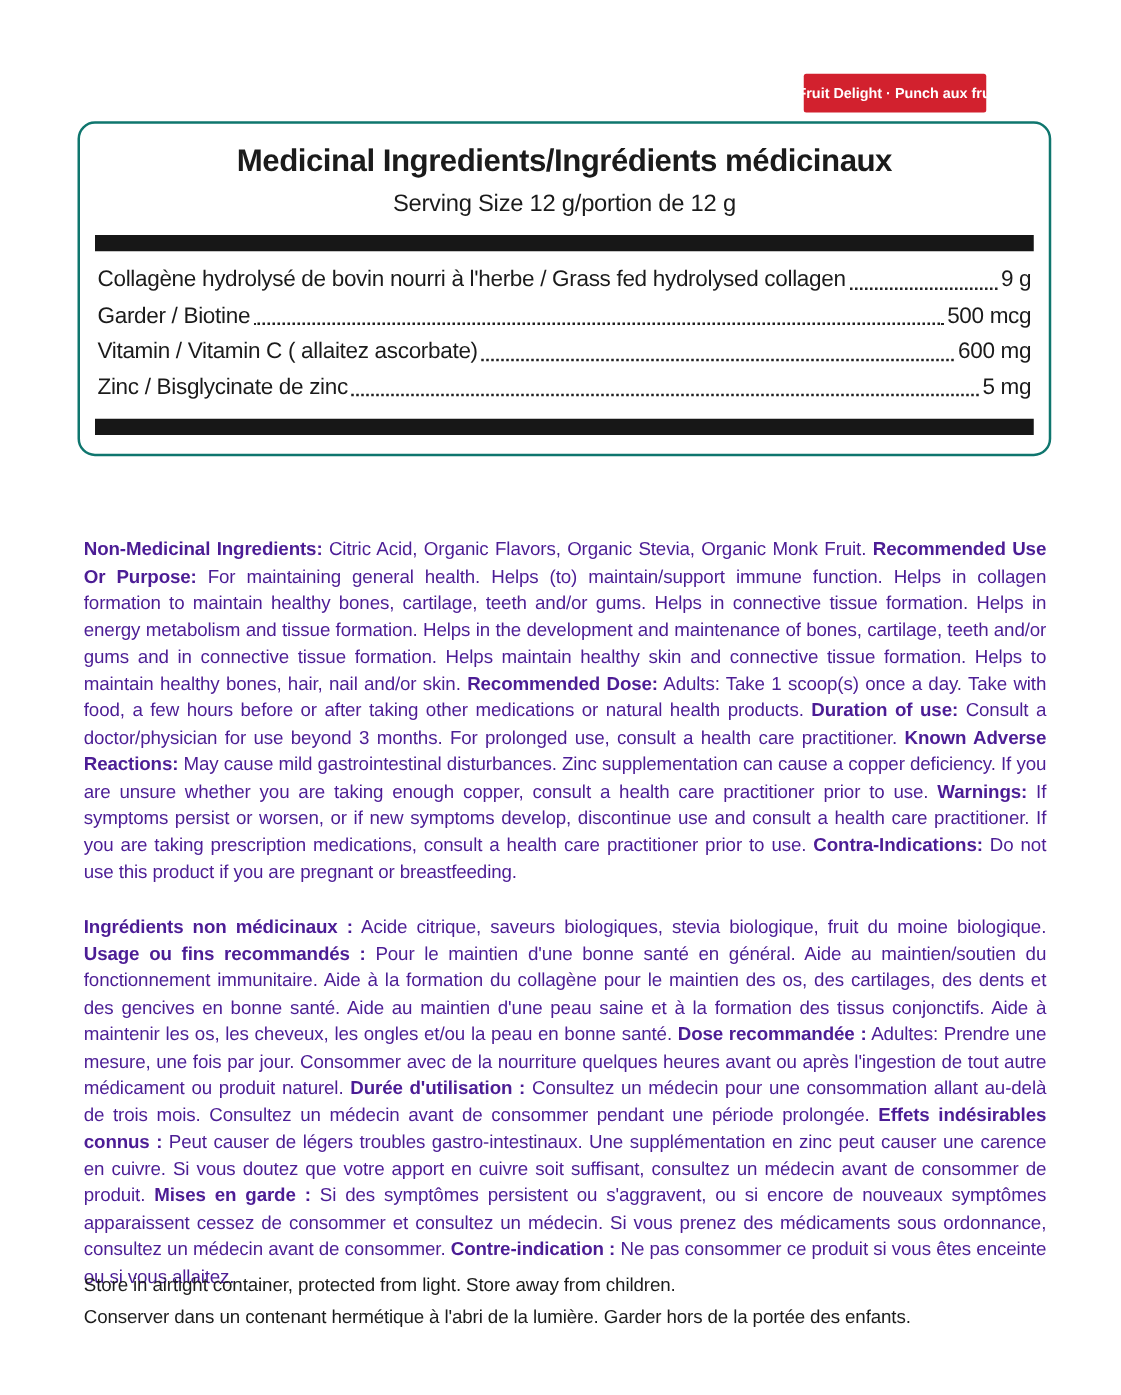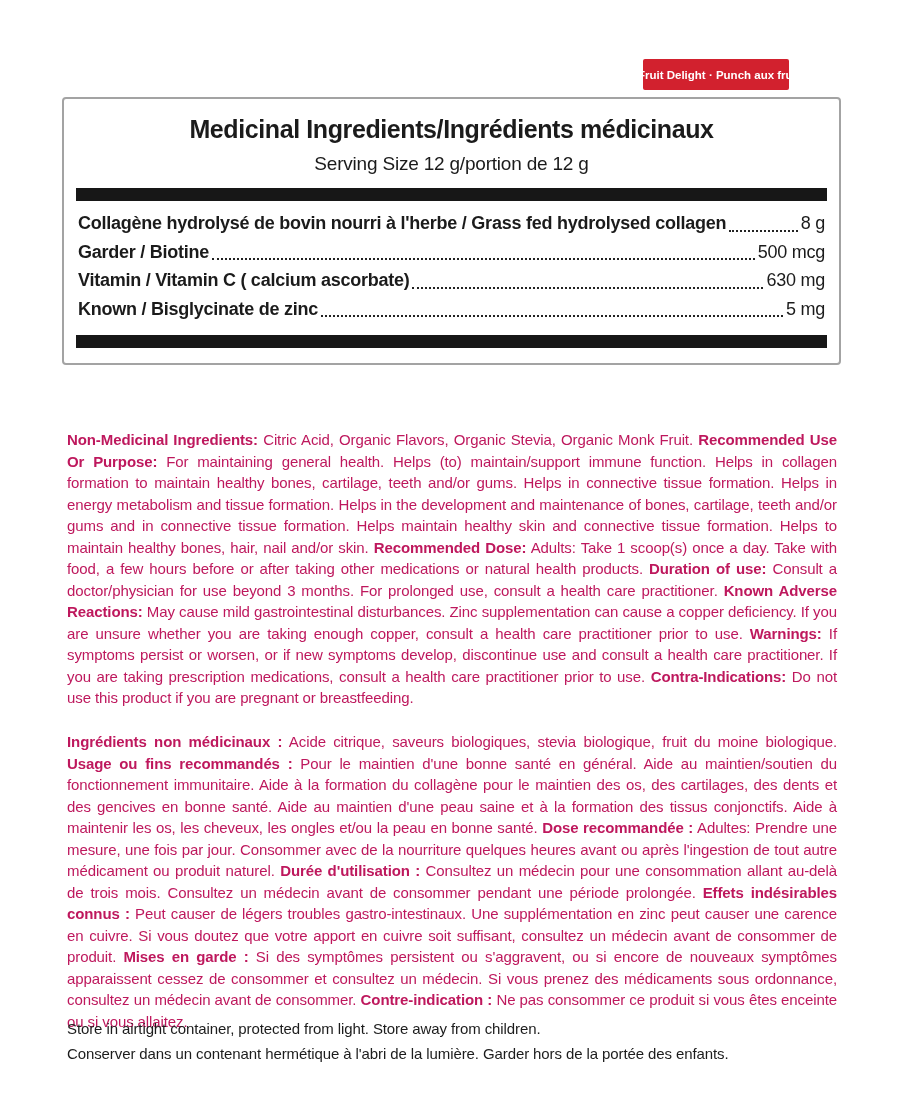--- a/index.html
+++ b/index.html
@@ -19,52 +19,52 @@
     background: var(--badge-bg, #d2212e);
     color: var(--badge-fg, #fff);
     border-radius: 2px;
     display: flex; align-items: center; justify-content: center;
     font-size: 11.5px; font-weight: bold; white-space: nowrap; padding-left: 12px;
   }
 
   
   .panel {
     position: absolute; left: 62px; top: 97px; width: 779px;
-    border: 2px solid #a3a3a3; border-radius: 4px;
+    border: 2px solid #0f766e; border-radius: 14px;
     background: #fff; padding: 14px 0 15px;
   }
   .panel-title {
     text-align: center; font-weight: bold; font-size: 25px;
     letter-spacing: -0.4px; margin: 2px 8px 0;
   }
   .serving {
     text-align: center; font-size: 19px; margin-top: 9px; letter-spacing: -0.2px;
   }
   .bar { height: 13px; background: #171717; margin: 0 12px; }
   .bar-top { margin-top: 13px; }
   .bar-bottom { margin-top: 4px; }
   .rows { padding: 8px 14px 8px; }
   .row {
     display: flex; align-items: baseline;
     font-size: 18px; line-height: 28.5px; letter-spacing: -0.25px;
   }
-  .row .name { white-space: nowrap; flex: 0 0 auto; font-weight: bold; }
+  .row .name { white-space: nowrap; flex: 0 0 auto; }
   .row .dots {
     flex: 1 1 auto; min-width: 16px;
     border-bottom: 2px dotted #222222;
     margin: 0 3px 6px; align-self: flex-end; height: 0;
   }
   .row .amount { white-space: nowrap; flex: 0 0 auto; }
 
   
   .textblock {
     position: absolute; left: 67px; width: 770px;
     font-size: 15px; line-height: 21.5px;
     text-align: justify; letter-spacing: -0.1px;
-    color: #be185d;
+    color: #4c1d95;
   }
   .textblock b { font-weight: bold; }
   .para-en { top: 429px; }
   .para-fr { top: 731px; }
 
   
   .footer {
     position: absolute; left: 67px; top: 1016px; width: 790px;
     font-size: 15px; line-height: 25px; letter-spacing: -0.1px;
     text-align: left; color: #1c1c1c;
@@ -82,39 +82,39 @@
   <div class="panel">
     <div class="panel-title">Medicinal Ingredients/Ingrédients médicinaux</div>
     <div class="serving">Serving Size 12 g/portion de 12 g</div>
     <div class="bar bar-top"></div>
 
     <div class="rows">
 
         <div class="row">
           <span class="name">Collagène hydrolysé de bovin nourri à l'herbe / Grass fed hydrolysed collagen</span>
           <span class="dots"></span>
-          <span class="amount">8 g</span>
+          <span class="amount">9 g</span>
         </div>
 
         <div class="row">
           <span class="name">Garder / Biotine</span>
           <span class="dots"></span>
           <span class="amount">500 mcg</span>
         </div>
 
 
 
         <div class="row">
-          <span class="name">Vitamin / Vitamin C ( calcium ascorbate)</span>
+          <span class="name">Vitamin / Vitamin C ( allaitez ascorbate)</span>
           <span class="dots"></span>
-          <span class="amount">630 mg</span>
+          <span class="amount">600 mg</span>
         </div>
 
         <div class="row">
-          <span class="name">Known / Bisglycinate de zinc</span>
+          <span class="name">Zinc / Bisglycinate de zinc</span>
           <span class="dots"></span>
           <span class="amount">5 mg</span>
         </div>
       </div>
 
     <div class="bar bar-bottom"></div>
   </div>
 
   <div class="textblock para-en"><b>Non-Medicinal Ingredients:</b><span> Citric Acid, Organic Flavors, Organic Stevia, Organic Monk Fruit. </span><b>Recommended Use Or Purpose:</b><span> For maintaining general health. Helps (to) maintain/support immune function. Helps in collagen formation to maintain healthy bones, cartilage, teeth and/or gums. Helps in connective tissue formation. Helps in energy metabolism and tissue formation. Helps in the development and maintenance of bones, cartilage, teeth and/or gums and in connective tissue formation. Helps maintain healthy skin and connective tissue formation. Helps to maintain healthy bones, hair, nail and/or skin. </span><b>Recommended Dose:</b><span> Adults: Take 1 scoop(s) once a day. Take with food, a few hours before or after taking other medications or natural health products. </span><b>Duration of use:</b><span> Consult a doctor/physician for use beyond 3 months. For prolonged use, consult a health care practitioner. </span><b>Known Adverse Reactions:</b><span> May cause mild gastrointestinal disturbances. Zinc supplementation can cause a copper deficiency. If you are unsure whether you are taking enough copper, consult a health care practitioner prior to use. </span><b>Warnings:</b><span> If symptoms persist or worsen, or if new symptoms develop, discontinue use and consult a health care practitioner. If you are taking prescription medications, consult a health care practitioner prior to use. </span><b>Contra-Indications:</b><span> Do not use this product if you are pregnant or breastfeeding.</span></div>
 

